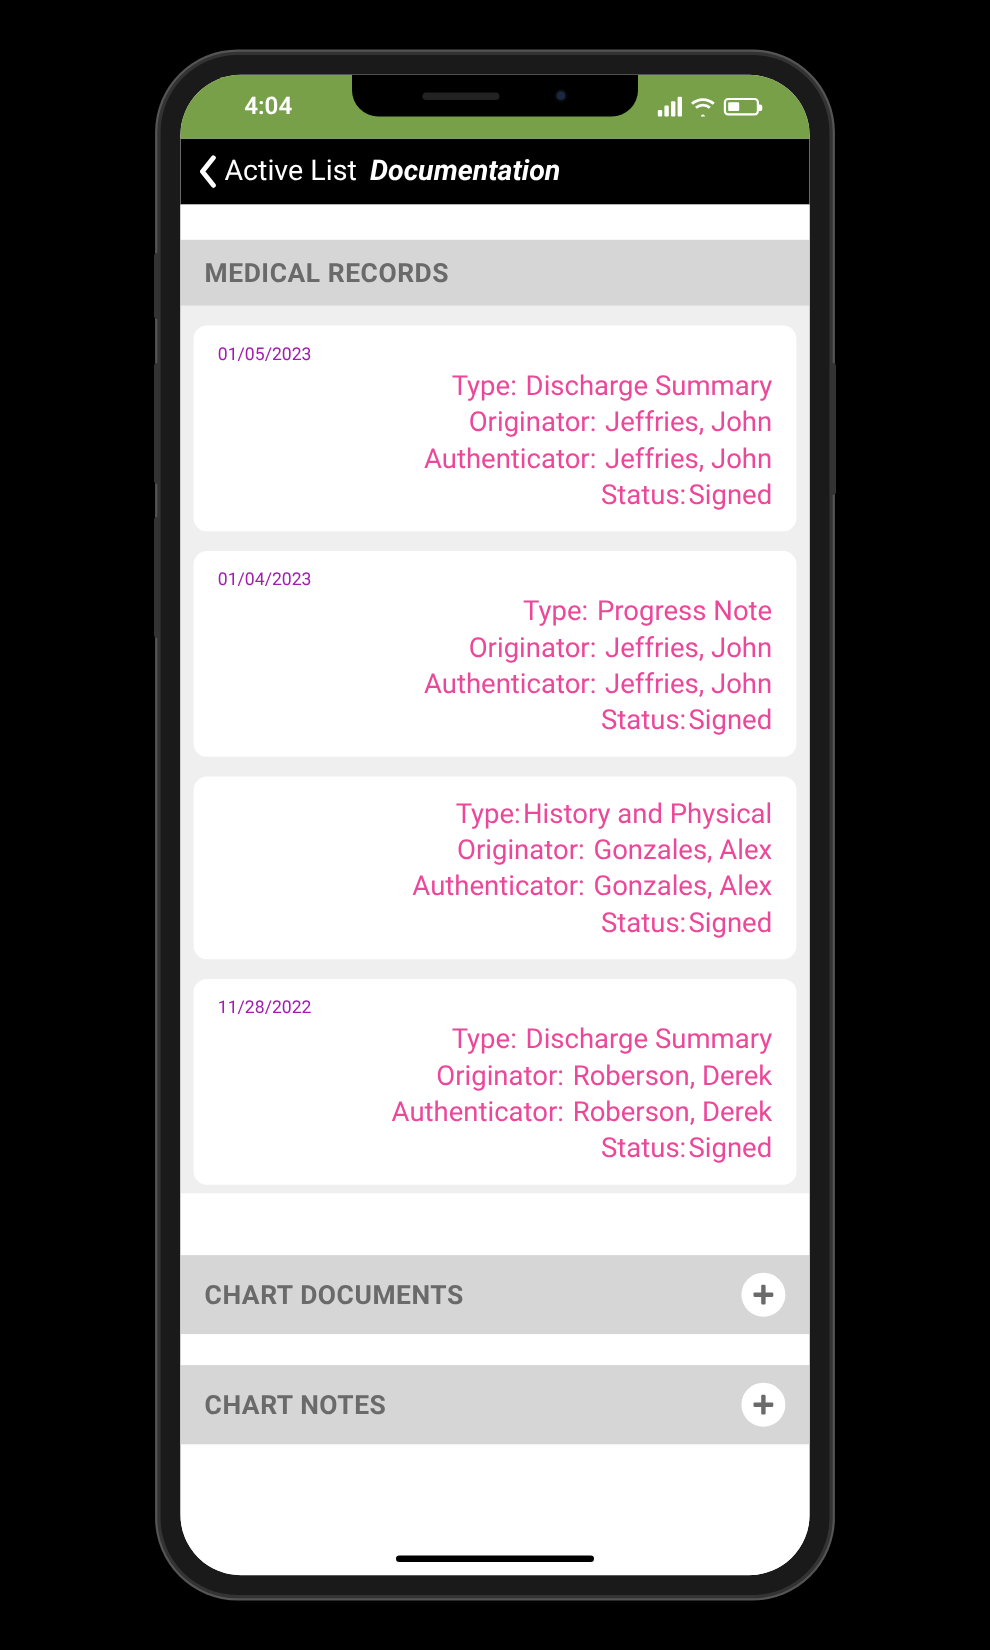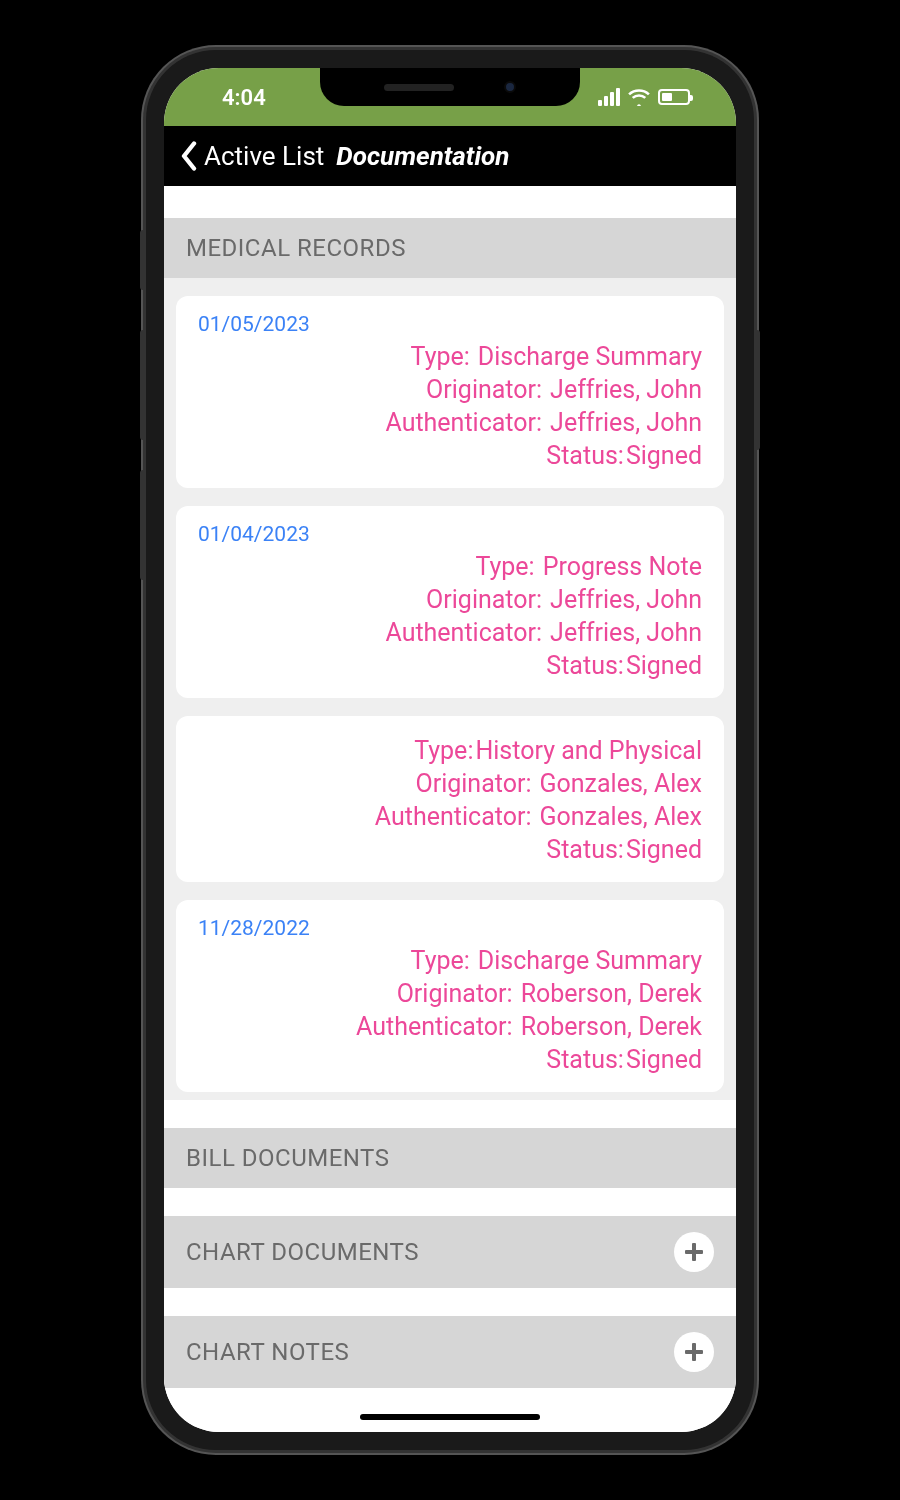--- a/index.html
+++ b/index.html
@@ -116,21 +116,21 @@
     .back-label { font-size: 26px; font-weight: 400; }
     .nav-title { font-size: 26px; font-weight: 700; margin-left: 6px; font-style: italic; }
 
     .content { background: #fff; height: calc(100% - 118px); overflow: hidden; }
     .spacer-white { height: 32px; background: #fff; }
 
     .section-header {
       background: #d6d6d6;
       color: #6a6a6a;
       font-size: 24px;
-      font-weight: 400;
+      font-weight: 700;
       letter-spacing: 0.5px;
       padding: 16px 22px;
       display: flex;
       align-items: center;
       justify-content: space-between;
     }
     .add-btn {
       width: 40px; height: 40px;
       background: #fff;
       border-radius: 50%;
@@ -140,21 +140,21 @@
       line-height: 1;
     }
     .add-btn svg { display:block; }
 
     .records-holder { padding: 18px 12px 8px; background: #efefef; display: flex; flex-direction: column; gap: 18px; }
     .record-card {
       background: #fff;
       border-radius: 12px;
       padding: 16px 22px 18px;
     }
-    .record-date { font-size: 21px; color: #3b82f6; margin-bottom: 6px; }
+    .record-date { font-size: 16px; color: #a21caf; margin-bottom: 6px; }
     .record-line { font-size: 25px; color: #ec4899; margin-top: 4px; text-align: right; }
     .record-line .lbl { }
     .record-line .val { margin-left: 8px; }
 
     .home-indicator {
       position: absolute;
       bottom: 12px; left: 50%;
       transform: translateX(-50%);
       width: 180px; height: 6px;
       background: #000; border-radius: 4px;
@@ -242,23 +242,20 @@
           <div class="record-line"><span class="lbl">Type:</span><span class="val">Discharge Summary</span></div>
           <div class="record-line"><span class="lbl">Originator:</span><span class="val">Roberson, Derek</span></div>
           <div class="record-line"><span class="lbl">Authenticator:</span><span class="val">Roberson, Derek</span></div>
           <div class="record-line"><span class="lbl">Status:</span><span class="val" style="margin-left:2px">Signed</span></div>
         </div>
 
       </div>
 
       <div class="spacer-white" style="height:28px"></div>
 
-      <div class="section-header">
-        <span>BILL DOCUMENTS</span>
-      </div>
 
       <div class="spacer-white" style="height:28px"></div>
 
       <div class="section-header">
         <span>CHART DOCUMENTS</span>
         <div class="add-btn">
           <svg width="22" height="22" viewBox="0 0 22 22">
             <rect x="9" y="2" width="4" height="18" fill="#6a6a6a" rx="1"></rect>
             <rect x="2" y="9" width="18" height="4" fill="#6a6a6a" rx="1"></rect>
           </svg>

